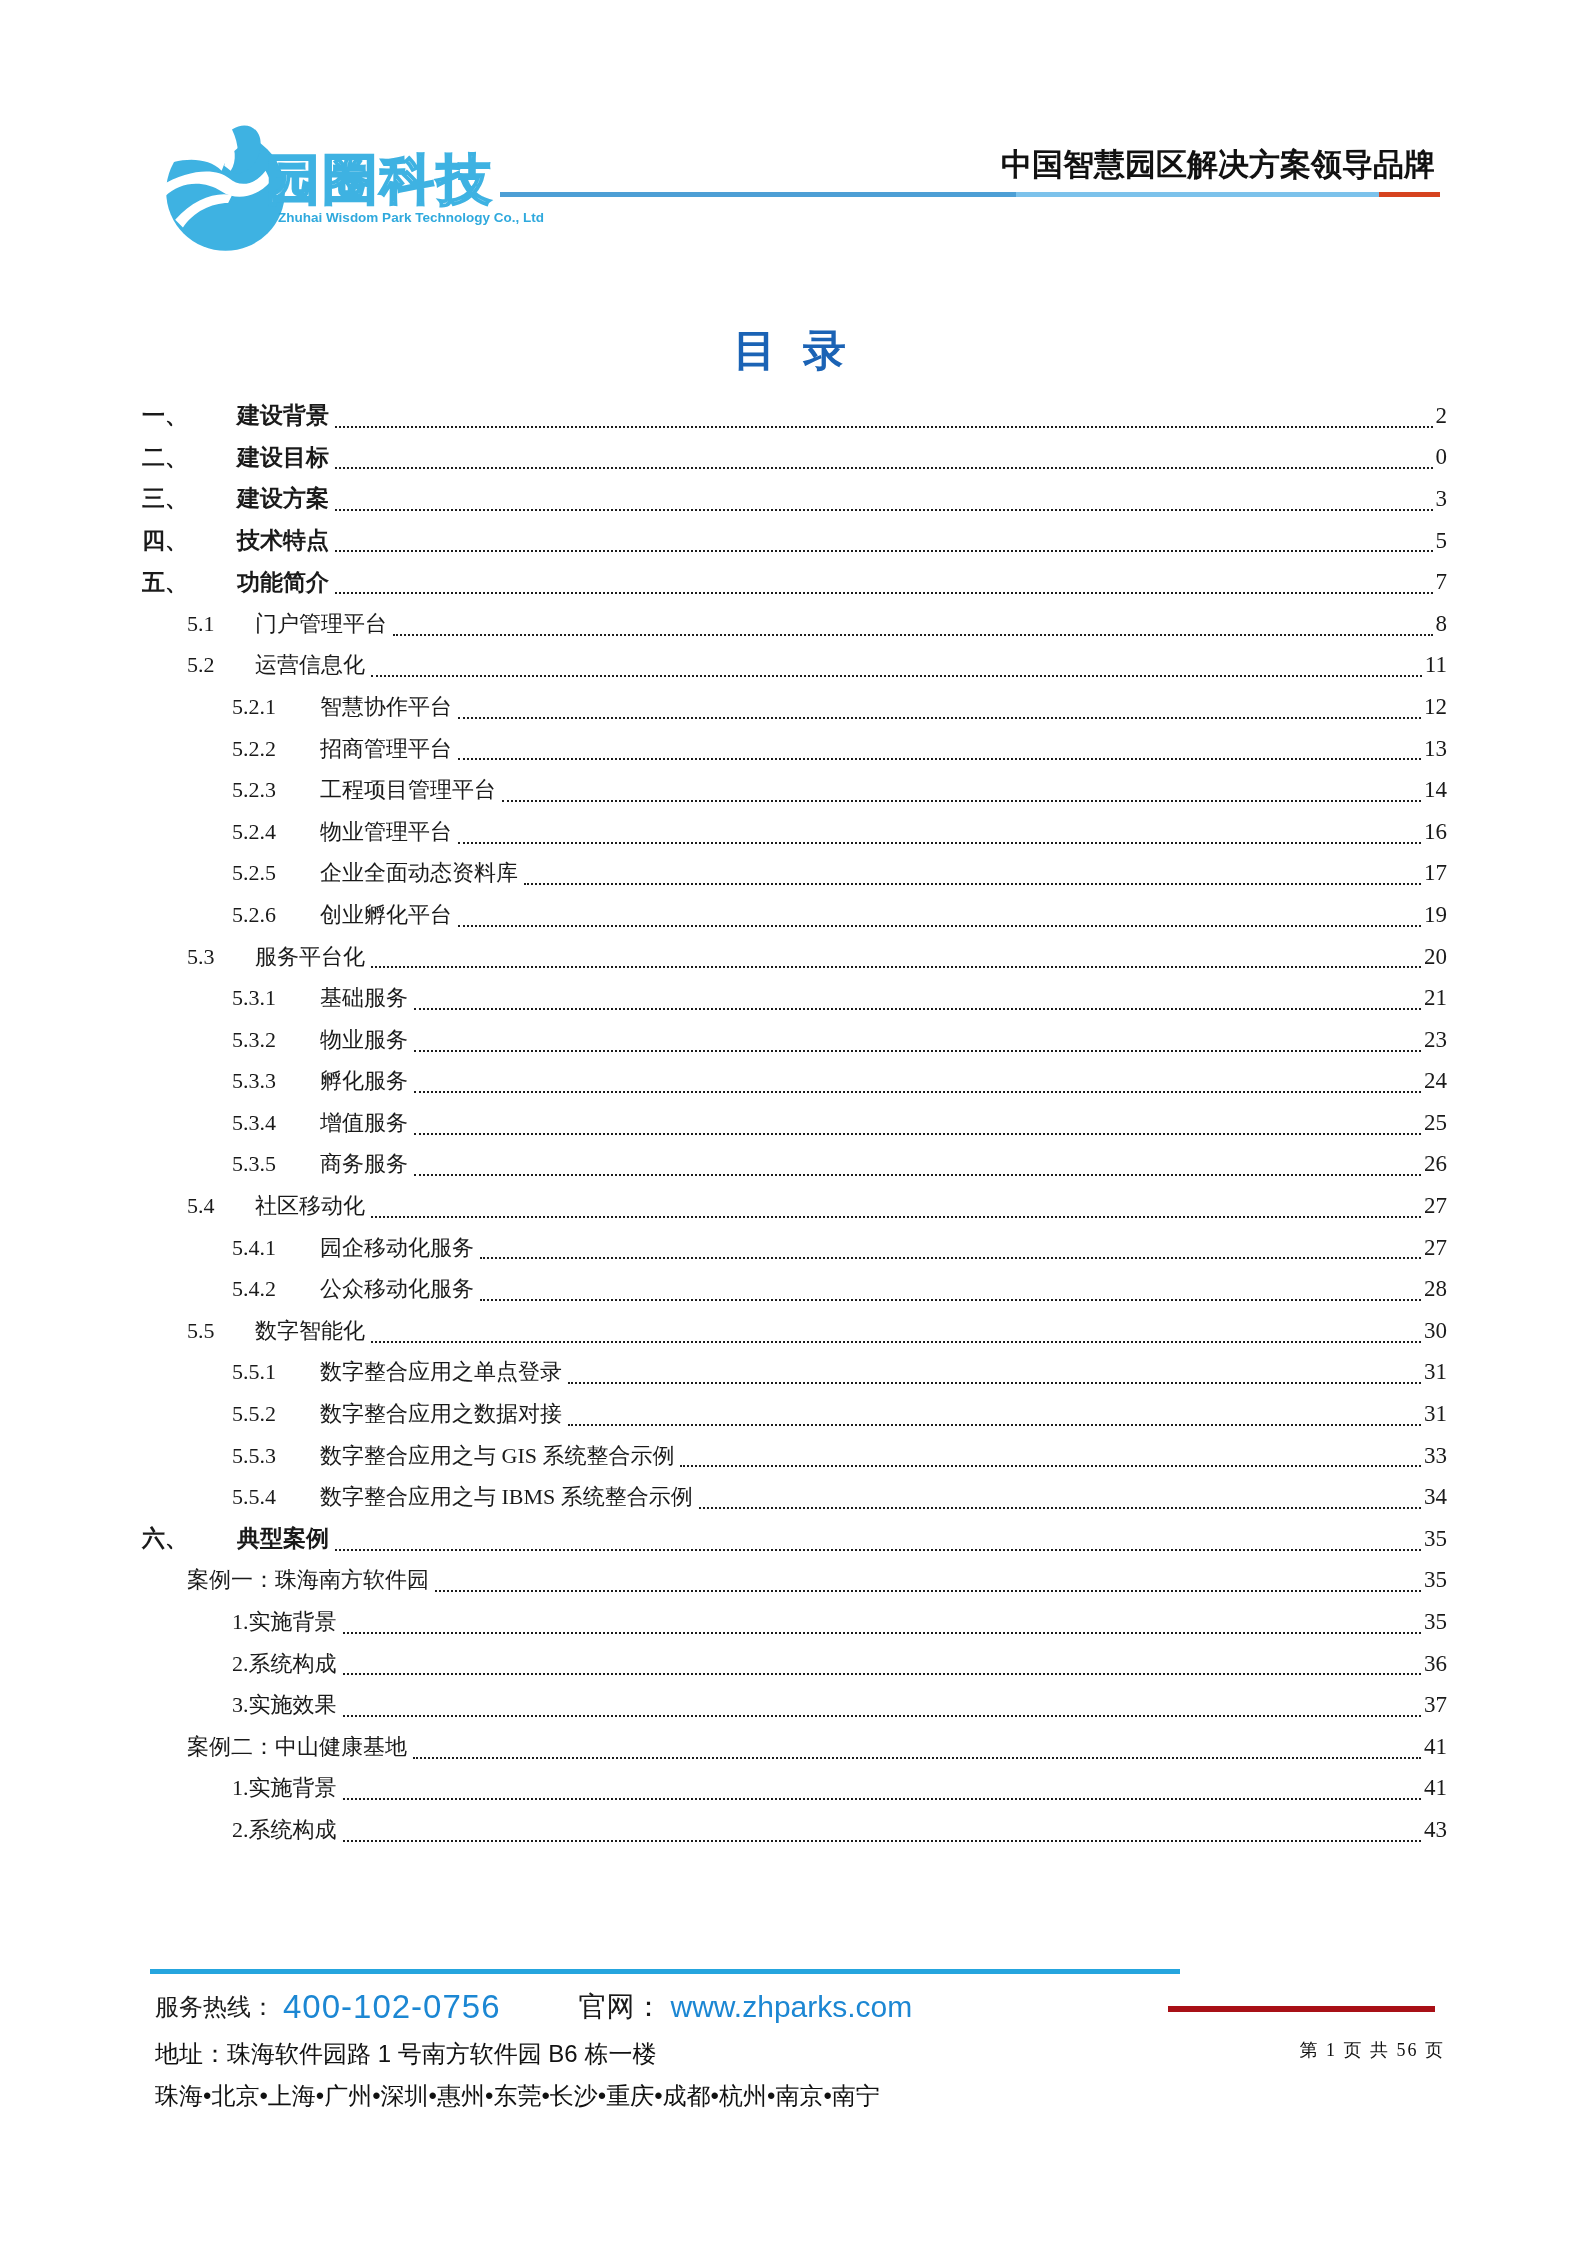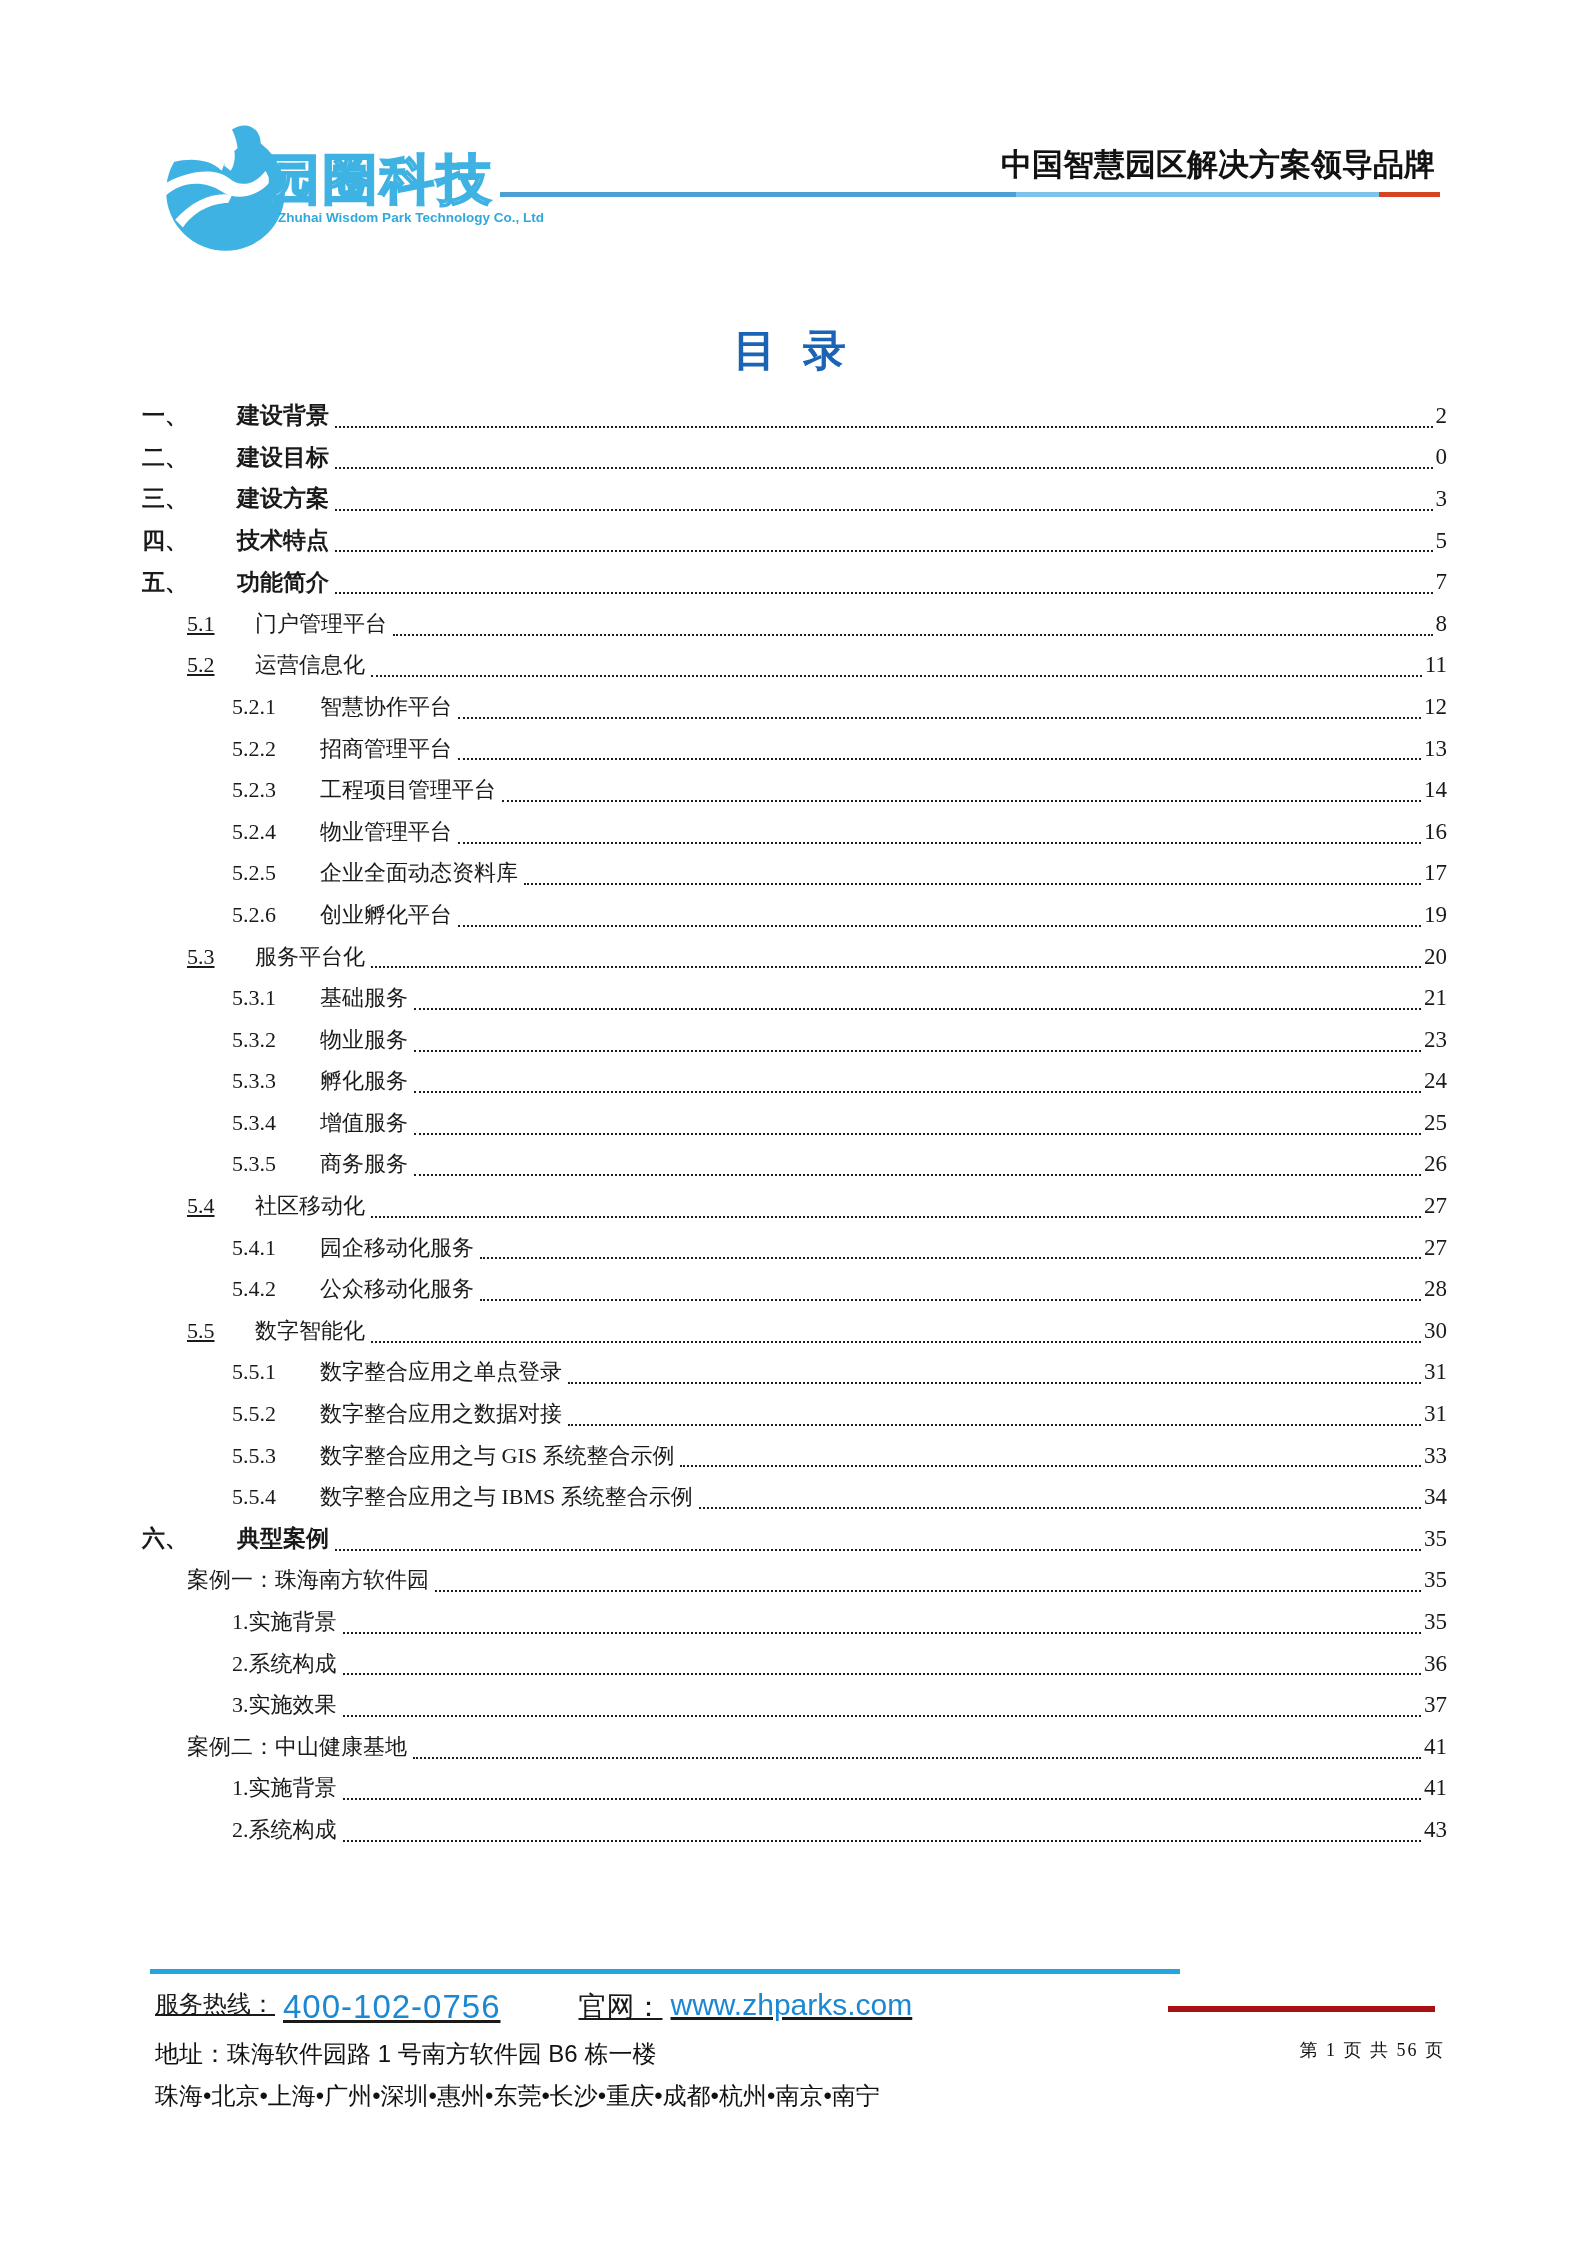--- a/index.html
+++ b/index.html
@@ -48,32 +48,31 @@
   .toc-row .leader {
     flex:1 1 auto; min-width:10px; height:0;
     border-bottom:2.2px dotted #1c1c1c;
     align-self:flex-end; margin:0 3px 9px 6px;
   }
   .toc-row .pagenum { flex:none; font-family:"Liberation Serif","DejaVu Serif",serif; font-size:23px; }
   .toc-row.lv1 { font-family:"Liberation Sans","DejaVu Sans",sans-serif; font-weight:bold; font-size:23px; }
   .toc-row.lv1 .num { width:95px; }
   .toc-row.lv1 .pagenum { font-weight:normal; }
   .toc-row.lv2 { padding-left:45px; }
-  .toc-row.lv2 .num { width:68px;text-decoration:underline; }
+  .toc-row.lv2 .num { width:68px; }
   .toc-row.lv3 { padding-left:90px; }
   .toc-row.lv3 .num { width:88px; }
   .toc-row.case { padding-left:45px; }
   .toc-row.item { padding-left:90px; }
   
   .footer-rule { position:absolute; left:150px; top:1969px; width:1030px; height:5px; background:#25A5DE; }
   .contact-row {
     position:absolute; left:155px; top:1988px;
-    display:flex; align-items:flex-start;
-    font-family:"Liberation Sans","DejaVu Sans",sans-serif;
-    text-decoration:underline;
+    display:flex; align-items:center;
+    font-family:"Liberation Sans","DejaVu Sans",sans-serif;
   }
   .contact-row .lbl { font-size:24px; color:#1a1a1a; }
   .contact-row .phone { font-size:33px; color:#1C87D3; margin-left:8px; letter-spacing:1px; }
   .contact-row .lbl2 { font-size:28px; color:#1a1a1a; margin-left:78px; }
   .contact-row .url { font-size:30px; color:#1C87D3; margin-left:8px; }
   .red-rule { position:absolute; left:1168px; top:2006px; width:267px; height:6px; background:#A81016; }
   .page-indicator {
     position:absolute; left:1158px; top:2038px; width:287px; text-align:right;
     font-family:"Liberation Serif","DejaVu Serif",serif; font-size:18px; color:#111;
     letter-spacing:2px;

